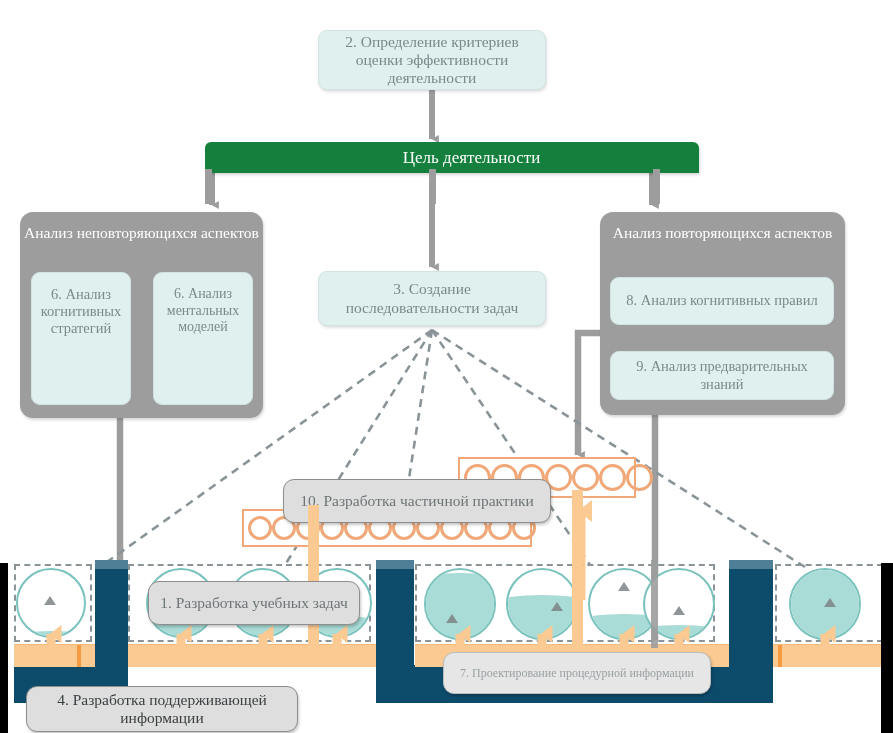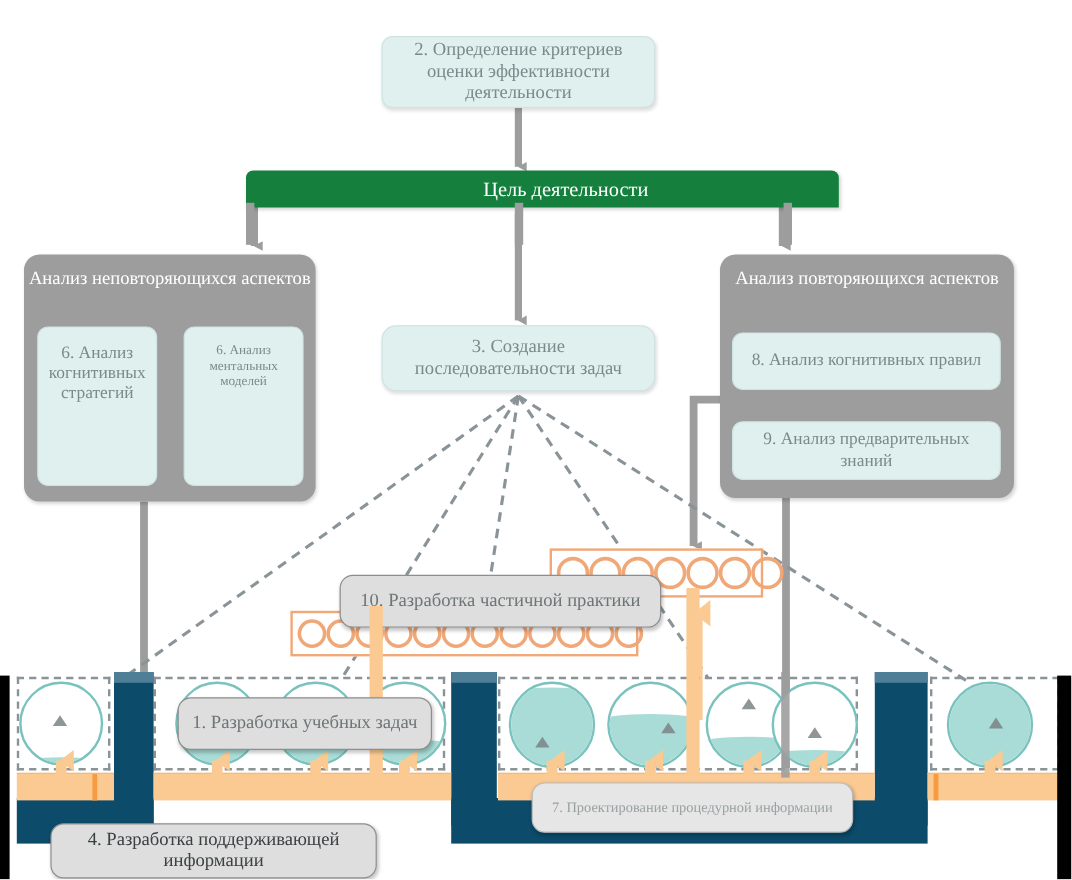--- a/index.html
+++ b/index.html
@@ -237,37 +237,37 @@
   </div>
 
   <div class="gray-group" style="position:absolute; left:20px; top:212px; width:243px; height:206px;">
     <div class="group-title" style="top:12px; font-size:15.5px;">
       <span>Анализ неповторяющихся аспектов</span>
     </div>
   </div>
   <div class="node cyan-box" style="left:31px; top:272px; width:100px; height:133px; font-size:14.5px; padding:0 5px; align-items:flex-start; padding-top:13px;">
     <span>6. Анализ когнитивных стратегий</span>
   </div>
-  <div class="node cyan-box" style="left:153px; top:272px; width:100px; height:133px; font-size:11px; padding:0 5px; align-items:flex-start; padding-top:13px;text-align:center;">
+  <div class="node cyan-box" style="left:153px; top:272px; width:100px; height:133px; font-size:14px; padding:0 5px; align-items:flex-start; padding-top:13px;text-align:center;">
     <span>6.  Анализ ментальных моделей</span>
   </div>
 
   <div class="gray-group" style="position:absolute; left:600px; top:212px; width:245px; height:203px;">
     <div class="group-title" style="top:12px; font-size:15.5px;">
       <span>Анализ повторяющихся аспектов</span>
     </div>
   </div>
   <div class="node cyan-box" style="left:610px; top:277px; width:224px; height:48px; font-size:14.5px; padding:0 6px;">
     <span>8. Анализ когнитивных правил</span>
   </div>
   <div class="node cyan-box" style="left:610px; top:351px; width:224px; height:49px; font-size:14.5px; padding:0 6px;">
     <span>9. Анализ предварительных знаний</span>
   </div>
 
-  <div class="node cyan-box shadowed" style="left:318px; top:271px; width:228px; height:55px; font-size:15.5px; padding:0 8px;border-radius:12px;">
+  <div class="node cyan-box shadowed" style="left:318px; top:271px; width:228px; height:55px; font-size:15.5px; padding:0 8px;">
     <span>3. Создание последовательности задач</span>
   </div>
 
   <div class="orange-strip" style="left:458px; top:457px; width:178px; height:41px; justify-content:space-between;">
       <div class="o" style="width: 27px; height: 27px;"></div>
       <div class="o" style="width: 27px; height: 27px;"></div>
       <div class="o" style="width: 27px; height: 27px;"></div>
       <div class="o" style="width: 27px; height: 27px;"></div>
       <div class="o" style="width: 27px; height: 27px;"></div>
       <div class="o" style="width: 27px; height: 27px;"></div>
@@ -393,21 +393,21 @@
     <div style="position:absolute; left:651px; top:0px; width:7px; height:88px; background:#9d9d9d; opacity:.9;"></div>
 
     <div class="node gray-label" style="left:148px; top:21px; width:212px; height:44px; font-size:15.5px; padding:0 8px;">
       <span>1. Разработка учебных задач</span>
     </div>
 
     <div class="node gray-label" style="left:443px; top:92px; width:268px; height:42px; font-size:12px; padding:0 8px; background:#e6e6e6; color:#9aa1a3; border-color:#b9bcbd;">
       <span>7. Проектирование процедурной информации</span>
     </div>
 
-    <div class="node gray-label" style="left:42px; top:126px; width:272px; height:46px; font-size:15.5px; padding:0 8px; color:#3b4042;">
+    <div class="node gray-label" style="left:26px; top:126px; width:272px; height:46px; font-size:15.5px; padding:0 8px; color:#3b4042;">
       <span>4. Разработка поддерживающей информации</span>
     </div>
 
   </div>
 
   <div class="leftblk"></div>
   <div class="rightblk"></div>
 
 </div>
 

